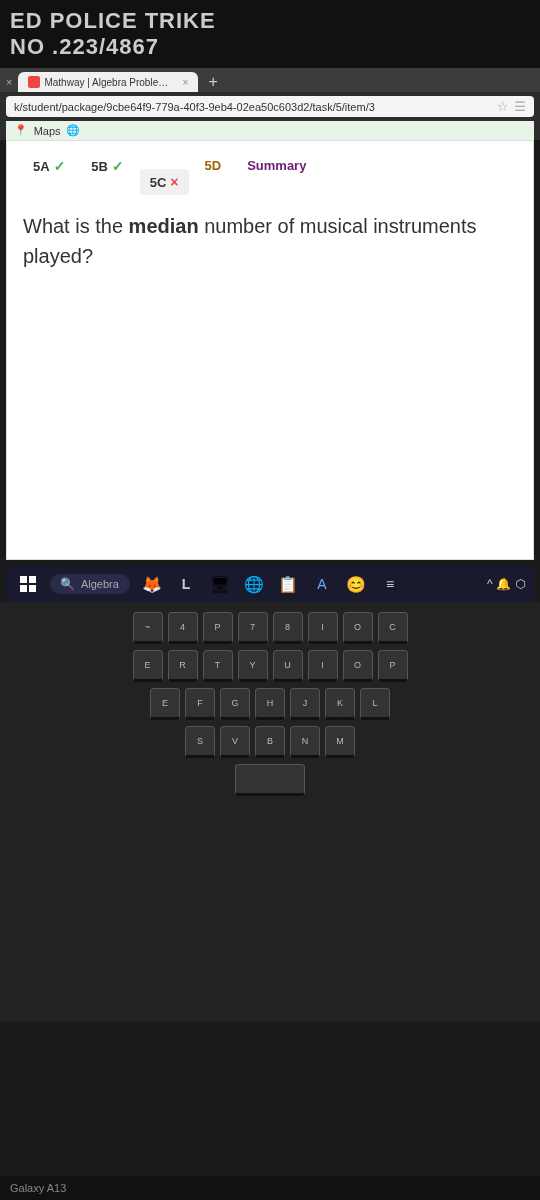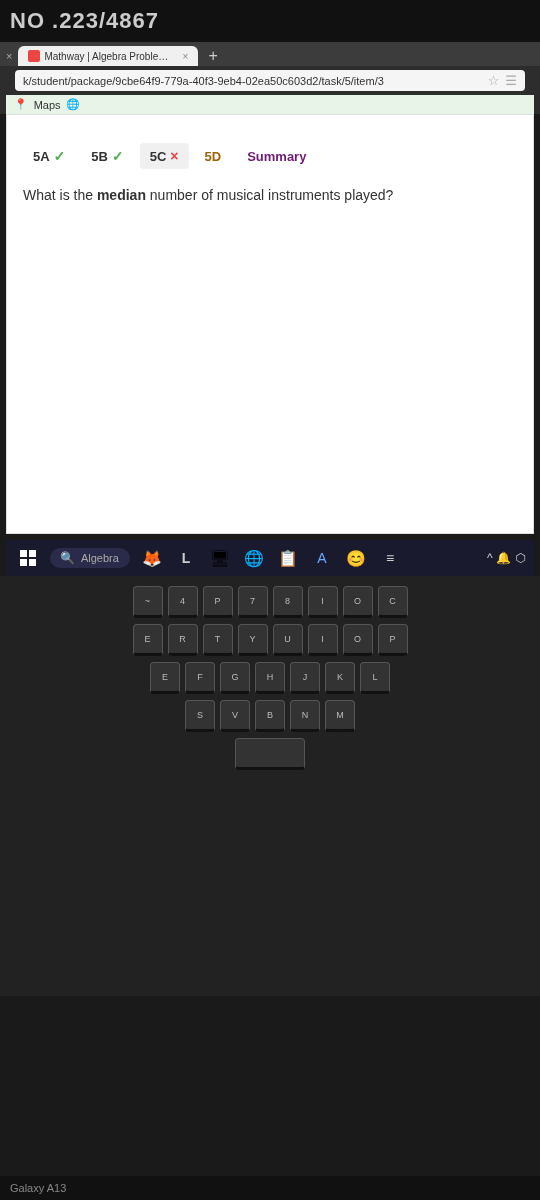--- a/index.html
+++ b/index.html
@@ -82,21 +82,21 @@
       color: #ccc;
       font-size: 16px;
       padding: 0 6px;
       cursor: pointer;
     }
 
     .address-bar {
       display: flex;
       align-items: center;
       background: #f5f5f5;
-      margin: 4px 15px;
+      margin: 4px 6px;
       border-radius: 4px;
       padding: 3px 8px;
       font-size: 11px;
       color: #444;
       gap: 6px;
     }
 
     .address-text {
       flex: 1;
       font-size: 11px;
@@ -116,21 +116,21 @@
       background: #fff;
       margin: 0 6px 6px 6px;
       border: 1px solid #ddd;
       padding: 12px 16px;
       min-height: 420px;
     }
 
     
     .nav-tabs {
       display: flex;
-      align-items: flex-end;
+      align-items: flex-start;
       gap: 6px;
       margin-bottom: 16px;
       flex-wrap: wrap;
     }
 
     .nav-tab {
       display: flex;
       align-items: center;
       gap: 4px;
       padding: 5px 10px;
@@ -163,21 +163,21 @@
     .nav-tab.upcoming {
       color: #a16207;
     }
 
     .nav-tab.summary {
       color: #701a75;
     }
 
     
     .question-text {
-      font-size: 14px;
+      font-size: 20px;
       color: #333;
       margin-bottom: 16px;
       line-height: 1.5;
     }
 
     .question-text strong {
       font-weight: bold;
     }
 
     
@@ -378,20 +378,21 @@
       gap: 6px;
       font-size: 11px;
       color: #333;
       margin: 0 6px;
     }
   </style>
 </head>
 <body>
 
 <div class="top-bar">
+  <div>ED POLICE TRIKE</div>
   <div>NO .223/4867</div>
 </div>
 
 <div class="browser-chrome">
 
   <div class="tab-bar">
     <span class="tab-close-btn">×</span>
     <div class="tab-item">
       <span class="tab-icon"></span>
       <span class="tab-label">Mathway | Algebra Problem So</span>

